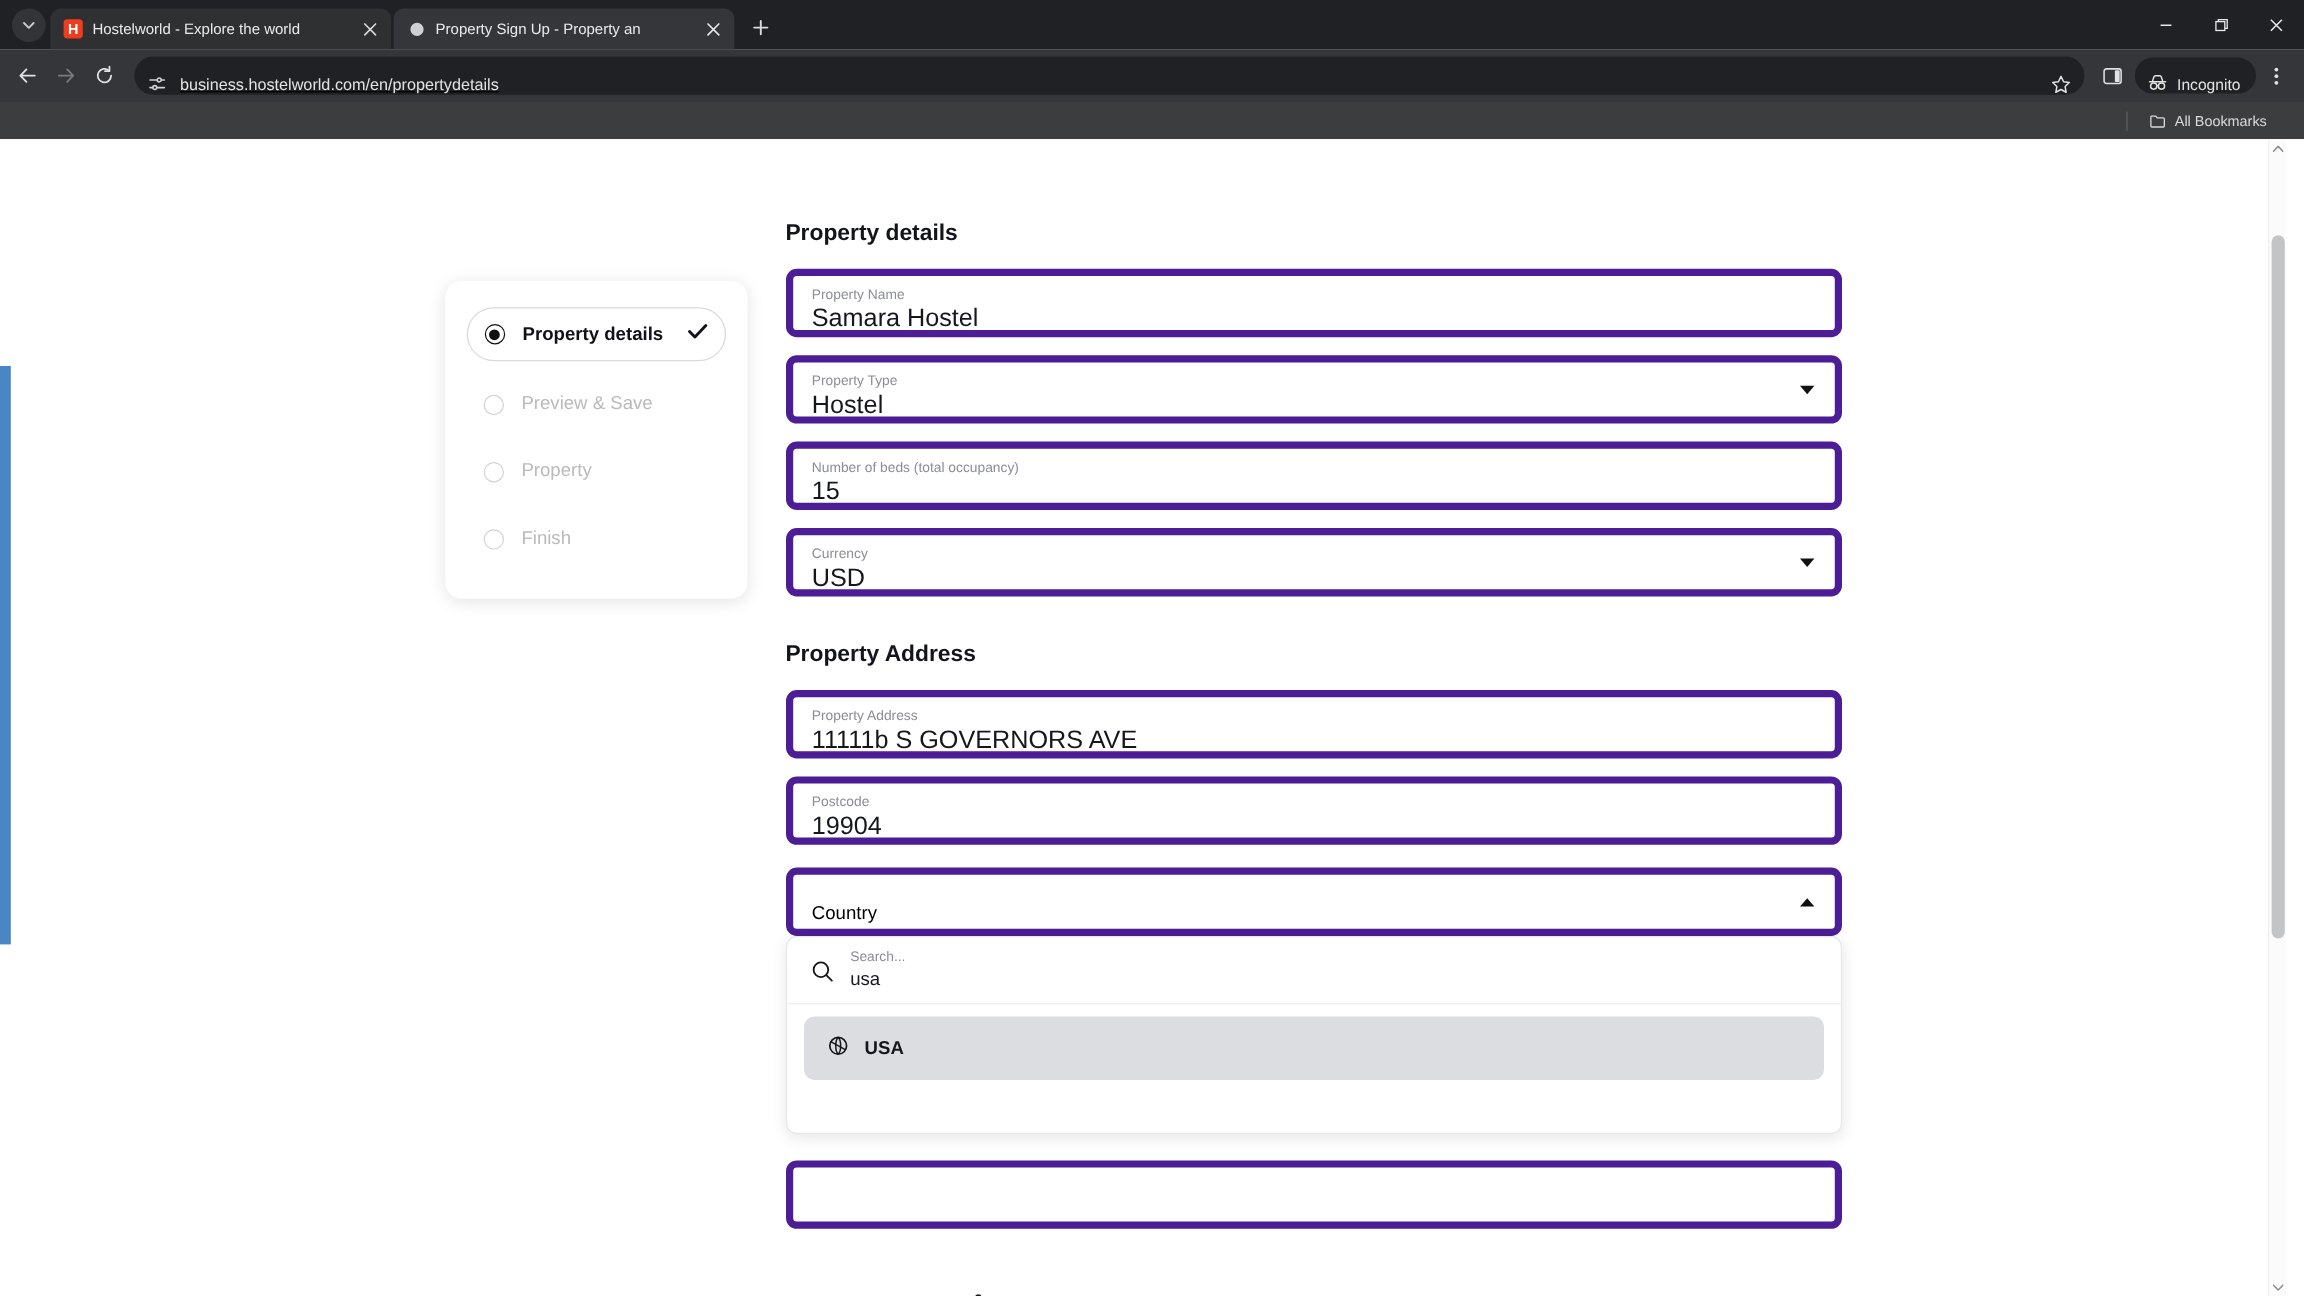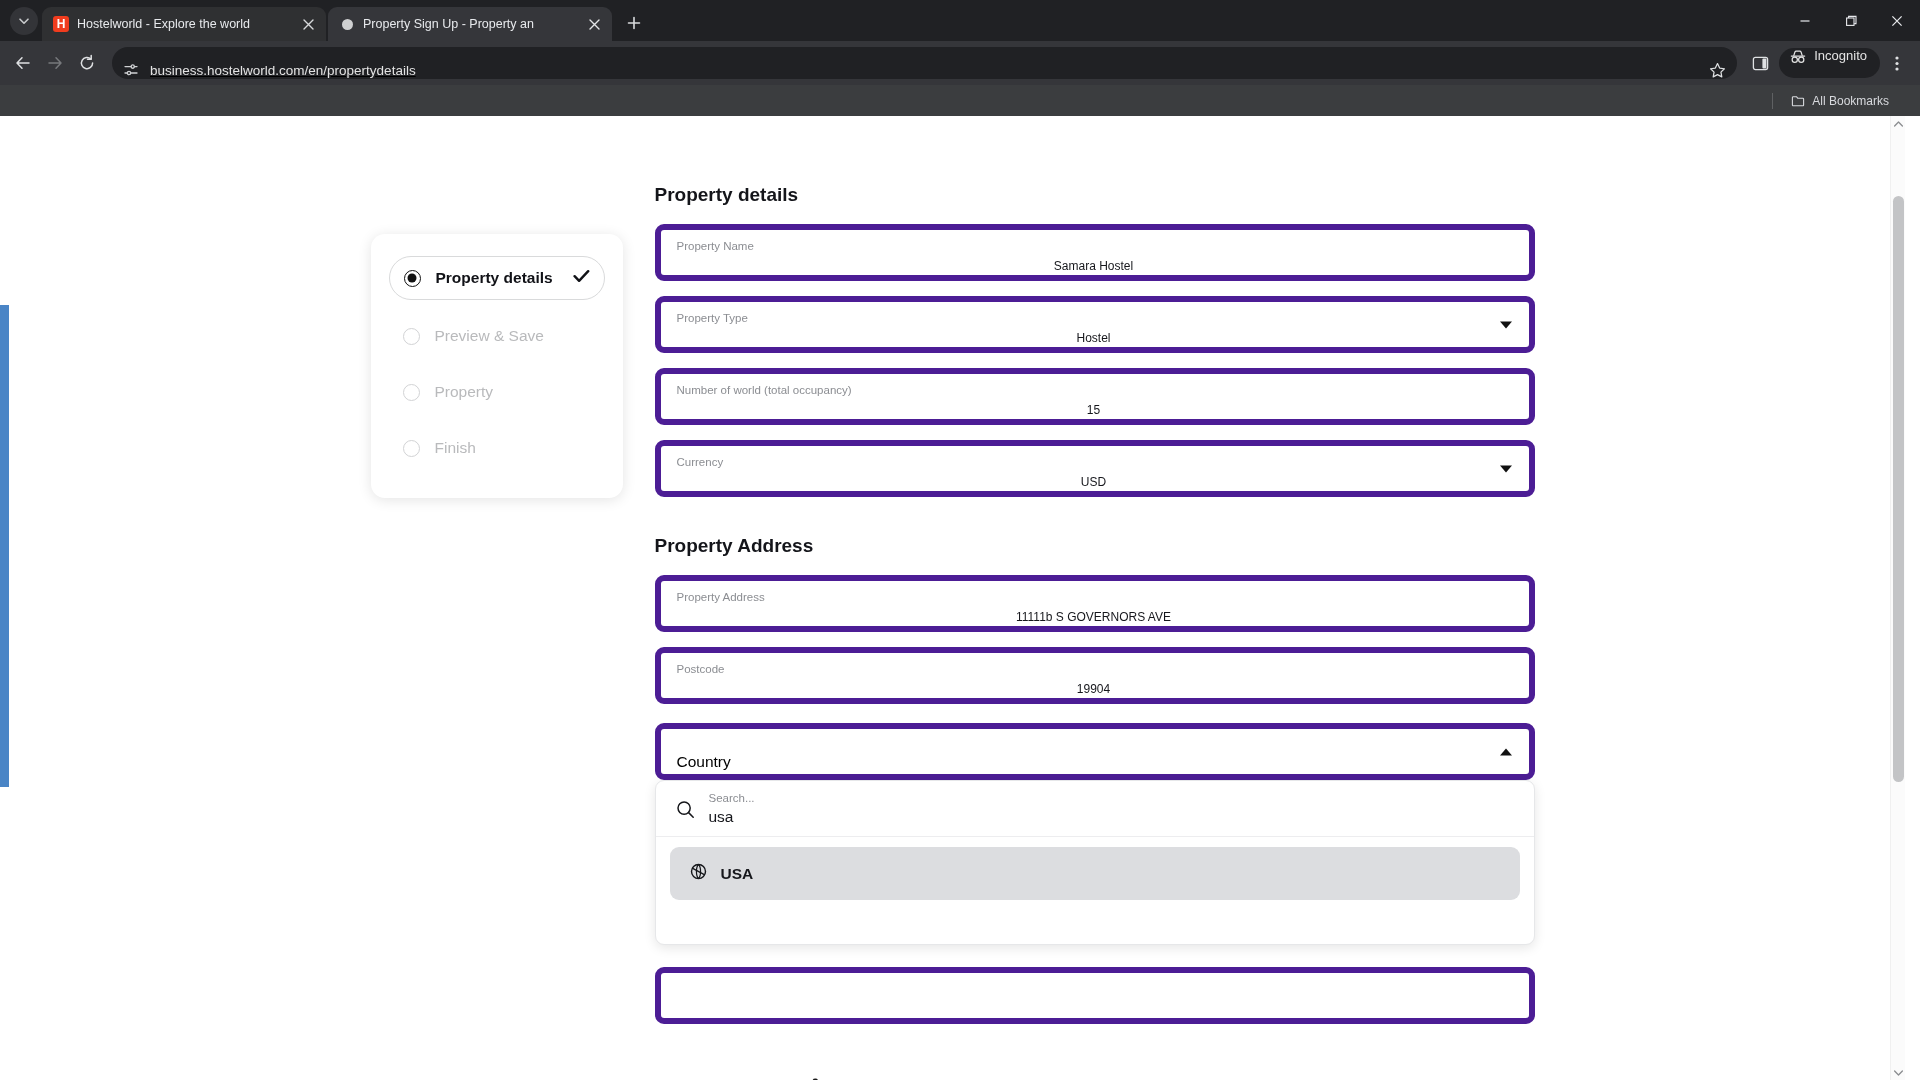--- a/index.html
+++ b/index.html
@@ -64,21 +64,21 @@
     margin: 0 6px 0 8px; min-width: 0; text-decoration: underline;
   }
   .omni-icon { width: 26px; height: 26px; border-radius: 50%;
                display:flex; align-items:center; justify-content:center; flex:none; }
   .omni-url { color: #e3e3e3; font-size: 13.5px; padding-left: 6px;
               white-space: nowrap; overflow: hidden; }
   .omni-star { margin-left: auto; width: 28px; height:28px;
                display:flex; align-items:center; justify-content:center; flex:none;}
   .incognito-pill {
     height: 30px; border-radius: 15px; background: #202124; display: flex;
-    align-items: flex-start; gap: 7px; padding: 0 13px 0 10px; flex: none;
+    align-items: flex-end; gap: 7px; padding: 0 13px 0 10px; flex: none;
     margin-left: 2px;
   }
   .incognito-pill span { color: #e3e3e3; font-size: 13px; white-space: nowrap; }
 
   .bookmarkbar {
     height: 31px; background: #3b3d3f; display: flex; align-items: center;
     justify-content: flex-end; padding-right: 25px; gap: 0;
   }
   .bm-divider { width: 1px; height: 16px; background: #5f6163; margin-right: 12px; }
   .bm-item { display: flex; align-items: center; gap: 7px; padding: 3px 6px; border-radius: 4px; }
@@ -132,21 +132,21 @@
     font-size: 19px; font-weight: bold; color: #14151a; margin-top: 38px;
   }
 
   .field {
     position: relative; height: 57px; border: 6px solid #4c1d95;
     border-radius: 9px; background: #fff; margin-top: 15px;
     padding: 8px 18px 0 16px;
   }
   .field.first { margin-top: 18px; }
   .field-label { font-size: 11.5px; color: #8b8d92; line-height: 16px; }
-  .field-value { font-size: 12px; color: #16171c; line-height: 22px; margin-top: 1px; text-align: center; }
+  .field-value { font-size: 21px; color: #16171c; line-height: 22px; margin-top: 1px; }
   .field-placeholder { font-size: 15.5px; color: #000000; line-height: 49px; }
   .caret {
     position: absolute; right: 17px; top: 50%; transform: translateY(-50%);
     width: 0; height: 0;
   }
   .caret.down { border-left: 6px solid transparent; border-right: 6px solid transparent;
                 border-top: 7px solid #111; }
   .caret.up { border-left: 6px solid transparent; border-right: 6px solid transparent;
               border-bottom: 7px solid #111; }
 
@@ -375,21 +375,21 @@
               <div class="field-value">Samara Hostel</div>
             </div>
 
             <div class="field">
               <div class="field-label">Property Type</div>
               <div class="field-value">Hostel</div>
               <span class="caret down"></span>
             </div>
 
             <div class="field">
-              <div class="field-label">Number of world (total occupancy)</div>
+              <div class="field-label">Number of beds (total occupancy)</div>
               <div class="field-value">15</div>
             </div>
 
             <div class="field">
               <div class="field-label">Currency</div>
               <div class="field-value">USD</div>
               <span class="caret down"></span>
             </div>
 
             <h2 class="section-title">Property Address</h2>

